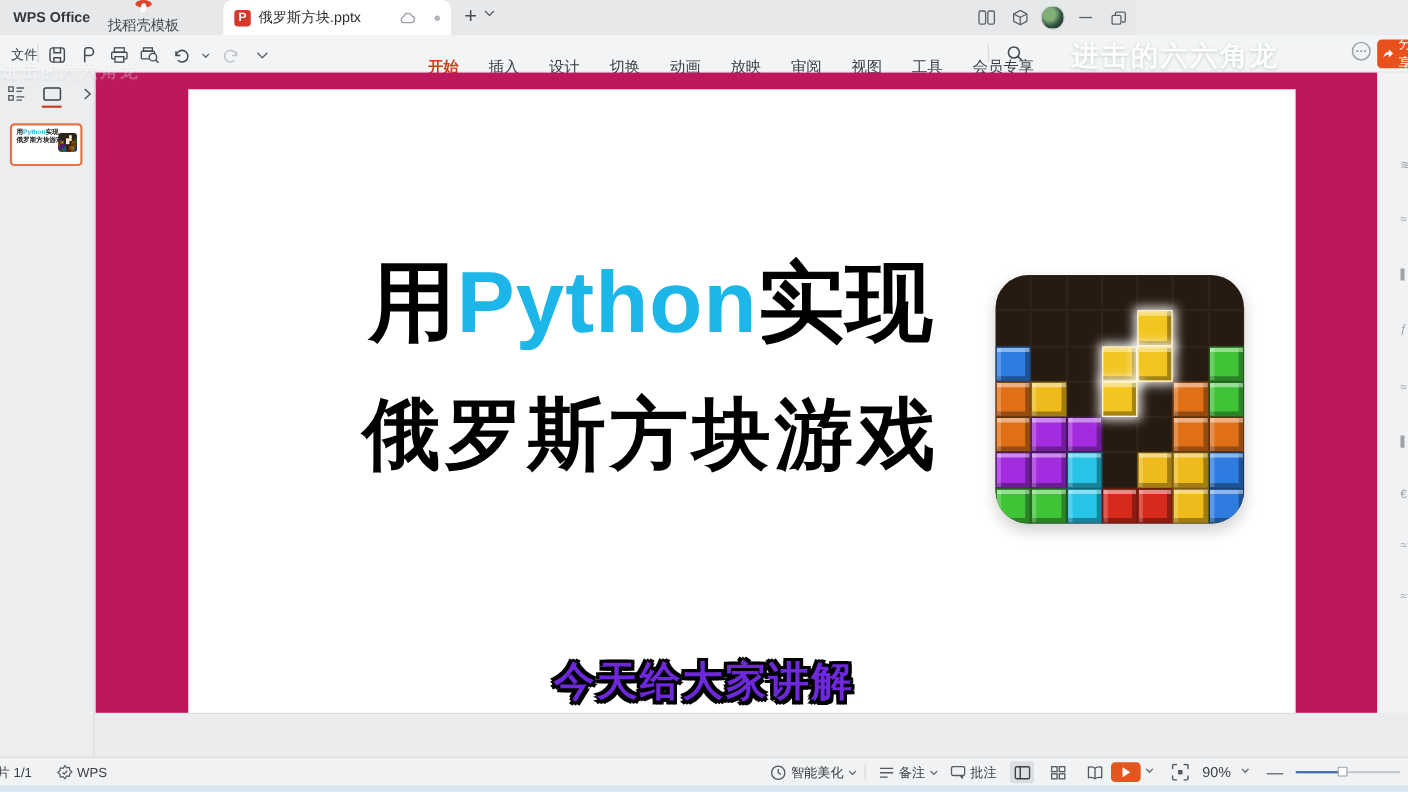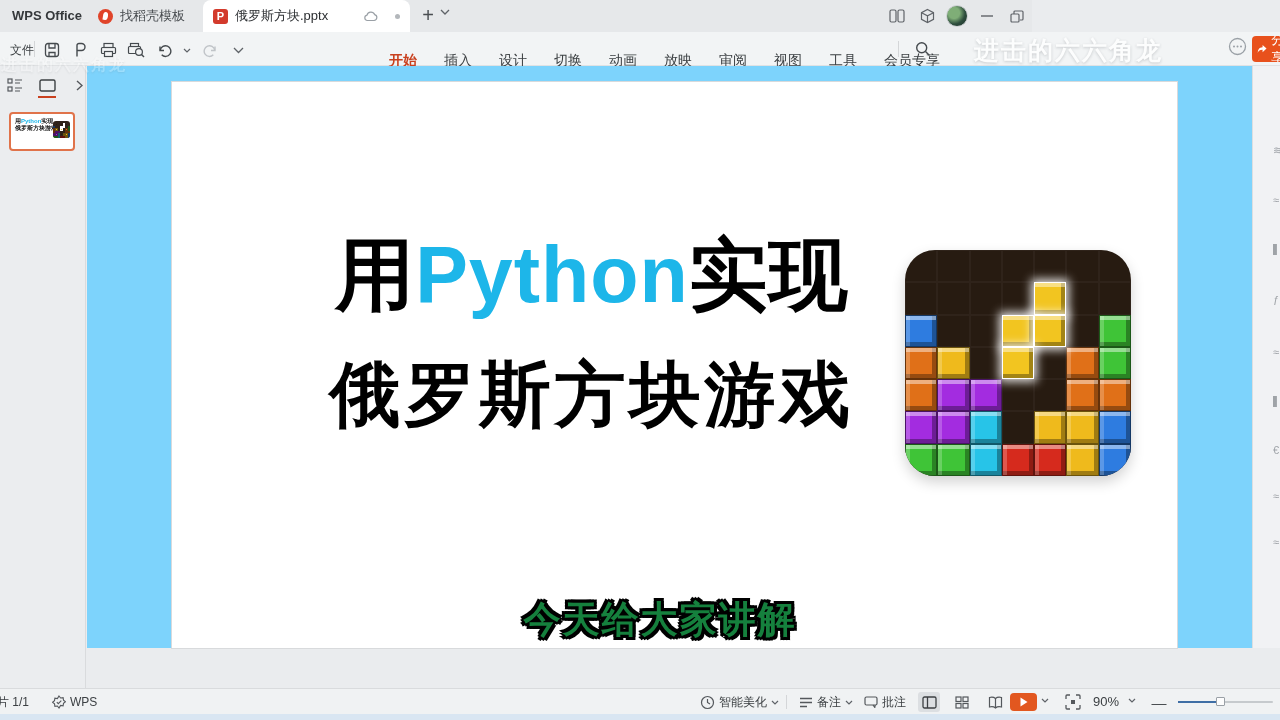--- a/index.html
+++ b/index.html
@@ -4,21 +4,21 @@
 <style>
   * { margin:0; padding:0; box-sizing:border-box; }
   html,body { width:1280px; height:720px; overflow:hidden; }
   body { font-family:"Liberation Sans","DejaVu Sans",sans-serif; color:#3c4043; }
   #stage { position:relative; width:1280px; height:720px; background:#eaecee; overflow:hidden; }
 
   
   .tabbar { position:absolute; left:0; top:0; width:1032px; height:32px; background:#e6e8ea; }
   .brand { position:absolute; left:12px; top:8px; font-size:13px; color:#35383b; font-weight:bold; }
   .tab { position:absolute; top:0; height:32px; display:flex; align-items:center; gap:7px; font-size:13px; color:#45494d; padding:0 10px; }
-  .tab.docer { left:88px; }
+  .tab.docer { left:88px;flex-direction:column; }
   .docer-dot { width:15px; height:15px; border-radius:50%; background:#e0442a; position:relative; }
   .docer-dot::after { content:""; position:absolute; left:5px; top:3px; width:5px; height:8px; background:#fff; border-radius:50% 50% 50% 0; transform:rotate(8deg); }
   .tab.active { left:203px; width:207px; background:#ffffff; border-radius:8px 8px 0 0; color:#2b2e31; }
   .pptx-ico { width:15px; height:15px; border-radius:3px; background:#d33a2c; color:#fff; font-size:11px; font-weight:bold; display:flex; align-items:center; justify-content:center; }
   .tab-cloud { margin-left:auto; }
   .tab-dot { width:5px; height:5px; border-radius:50%; background:#b3b7bb; margin-left:10px; }
   .newtab { position:absolute; left:416px; top:4px; font-size:20px; color:#4a4e52; width:24px; height:24px; text-align:center; line-height:23px; }
   .tabcaret { position:absolute; left:440px; top:9px; }
 
   .winctl { position:absolute; top:0; right:0; height:32px; display:flex; align-items:center; }
@@ -49,41 +49,41 @@
   .viewtoggles { position:absolute; left:6px; top:10px; display:flex; align-items:center; gap:14px; }
   .vt { position:relative; width:18px; height:18px; display:flex; align-items:center; justify-content:center; }
   .vt.selected::after { content:""; position:absolute; left:0; right:0; bottom:-4px; height:2px; background:#c9411f; }
   .thumb { position:absolute; left:9px; top:46px; width:66px; height:39px; background:#fff; border:2px solid #e0734a; border-radius:4px; padding:4px 3px 0 4px; overflow:hidden; }
   .thumb-line1 { font-size:6px; font-weight:bold; color:#111; line-height:7px; white-space:nowrap; }
   .thumb-line2 { font-size:6px; font-weight:bold; color:#111; line-height:7px; white-space:nowrap; }
   .thumb-tetris { position:absolute; right:3px; top:7px; width:17px; height:17px; border-radius:3px; overflow:hidden; display:grid; grid-template-columns:repeat(7,1fr); grid-template-rows:repeat(7,1fr); }
   .addslide { position:absolute; left:20px; top:588px; font-size:22px; color:#3c4043; width:24px; height:24px; text-align:center; line-height:22px; }
 
   
-  .workspace { position:absolute; left:87px; top:66px; width:1165px; height:582px; background:#7dd3fc; }
+  .workspace { position:absolute; left:87px; top:66px; width:1165px; height:582px; background:#be185d; }
   .slide { position:absolute; left:85px; top:16px; width:1005px; height:566px; background:#ffffff; box-shadow:0 0 0 1px #d8dadc; }
   .titlebox { position:absolute; left:95px; top:150px; width:650px; text-align:center; font-weight:bold; color:#000; }
   .t1 { font-size:79px; letter-spacing:1px; line-height:1.1; white-space:nowrap; }
   .t2 { font-size:71px; letter-spacing:4px; margin-top:29px; white-space:nowrap; }
   .py { font-weight:bold; }
 
   
   .tetris { position:absolute; left:733px; top:168px; width:226px; height:226px; border-radius:30px; overflow:hidden; background:#271b11; display:grid; grid-template-columns:repeat(7,1fr); grid-template-rows:repeat(7,1fr); box-shadow:0 6px 14px rgba(0,0,0,.18); }
   .tcell { border:1px solid rgba(0,0,0,.55); box-shadow:inset 0 4px 0 rgba(255,255,255,.45), inset 4px 0 0 rgba(255,255,255,.22), inset -4px -4px 0 rgba(0,0,0,.33); }
   .tcell.empty { background:transparent; border:1px solid rgba(255,255,255,.04); box-shadow:none; }
   .tcell.glow { position:relative; z-index:2; border:1px solid #fff; box-shadow:0 0 9px 3px rgba(255,255,255,.85), inset 0 4px 0 rgba(255,255,255,.45), inset -4px -4px 0 rgba(0,0,0,.33); }
   .thumb-tetris .tcell { border-width:0.5px; box-shadow:none; }
 
   
   .rightpanel { position:absolute; left:1252px; top:66px; width:28px; height:582px; background:#f1f2f4; border-left:1px solid #dcdee0; }
   .rp-mark { position:absolute; left:20px; width:10px; height:11px; color:#8b9095; font-size:11px; opacity:.8; overflow:hidden; }
 
   
-  .subtitle { position:absolute; left:50%; top:595px; transform:translateX(-50%); font-size:37px; font-weight:bold; color:#15803d; letter-spacing:2px; white-space:nowrap;
-    text-shadow:-3px -3px 0 #000, 3px -3px 0 #000, -3px 3px 0 #000, 3px 3px 0 #000, -3px 0 0 #000, 3px 0 0 #000, 0 -3px 0 #000, 0 3px 0 #000, -2px -2px 0 #000, 2px 2px 0 #000;margin-left:20px; }
+  .subtitle { position:absolute; left:50%; top:595px; transform:translateX(-50%); font-size:37px; font-weight:bold; color:#6d28d9; letter-spacing:2px; white-space:nowrap;
+    text-shadow:-3px -3px 0 #000, 3px -3px 0 #000, -3px 3px 0 #000, 3px 3px 0 #000, -3px 0 0 #000, 3px 0 0 #000, 0 -3px 0 #000, 0 3px 0 #000, -2px -2px 0 #000, 2px 2px 0 #000; }
 
   
   .notesbar { position:absolute; left:87px; top:648px; width:1193px; height:40px; background:#edeff1; border-top:1px solid #e0e2e4; }
   .notes-ph { position:absolute; left:26px; top:12px; font-size:13px; color:#a6abb1; }
   .notes-left { position:absolute; left:0; top:648px; width:86px; height:40px; background:#ebedef; border-right:1px solid #d9dbdd; }
 
   
   .statusbar { position:absolute; left:0; top:688px; width:1280px; height:26px; background:#f0f2f3; border-top:1px solid #d9dbdd; font-size:12px; color:#3c4043; }
   .sb-item { position:absolute; top:0; height:26px; display:flex; align-items:center; gap:4px; }
   .sb-counter { left:-27px; }

